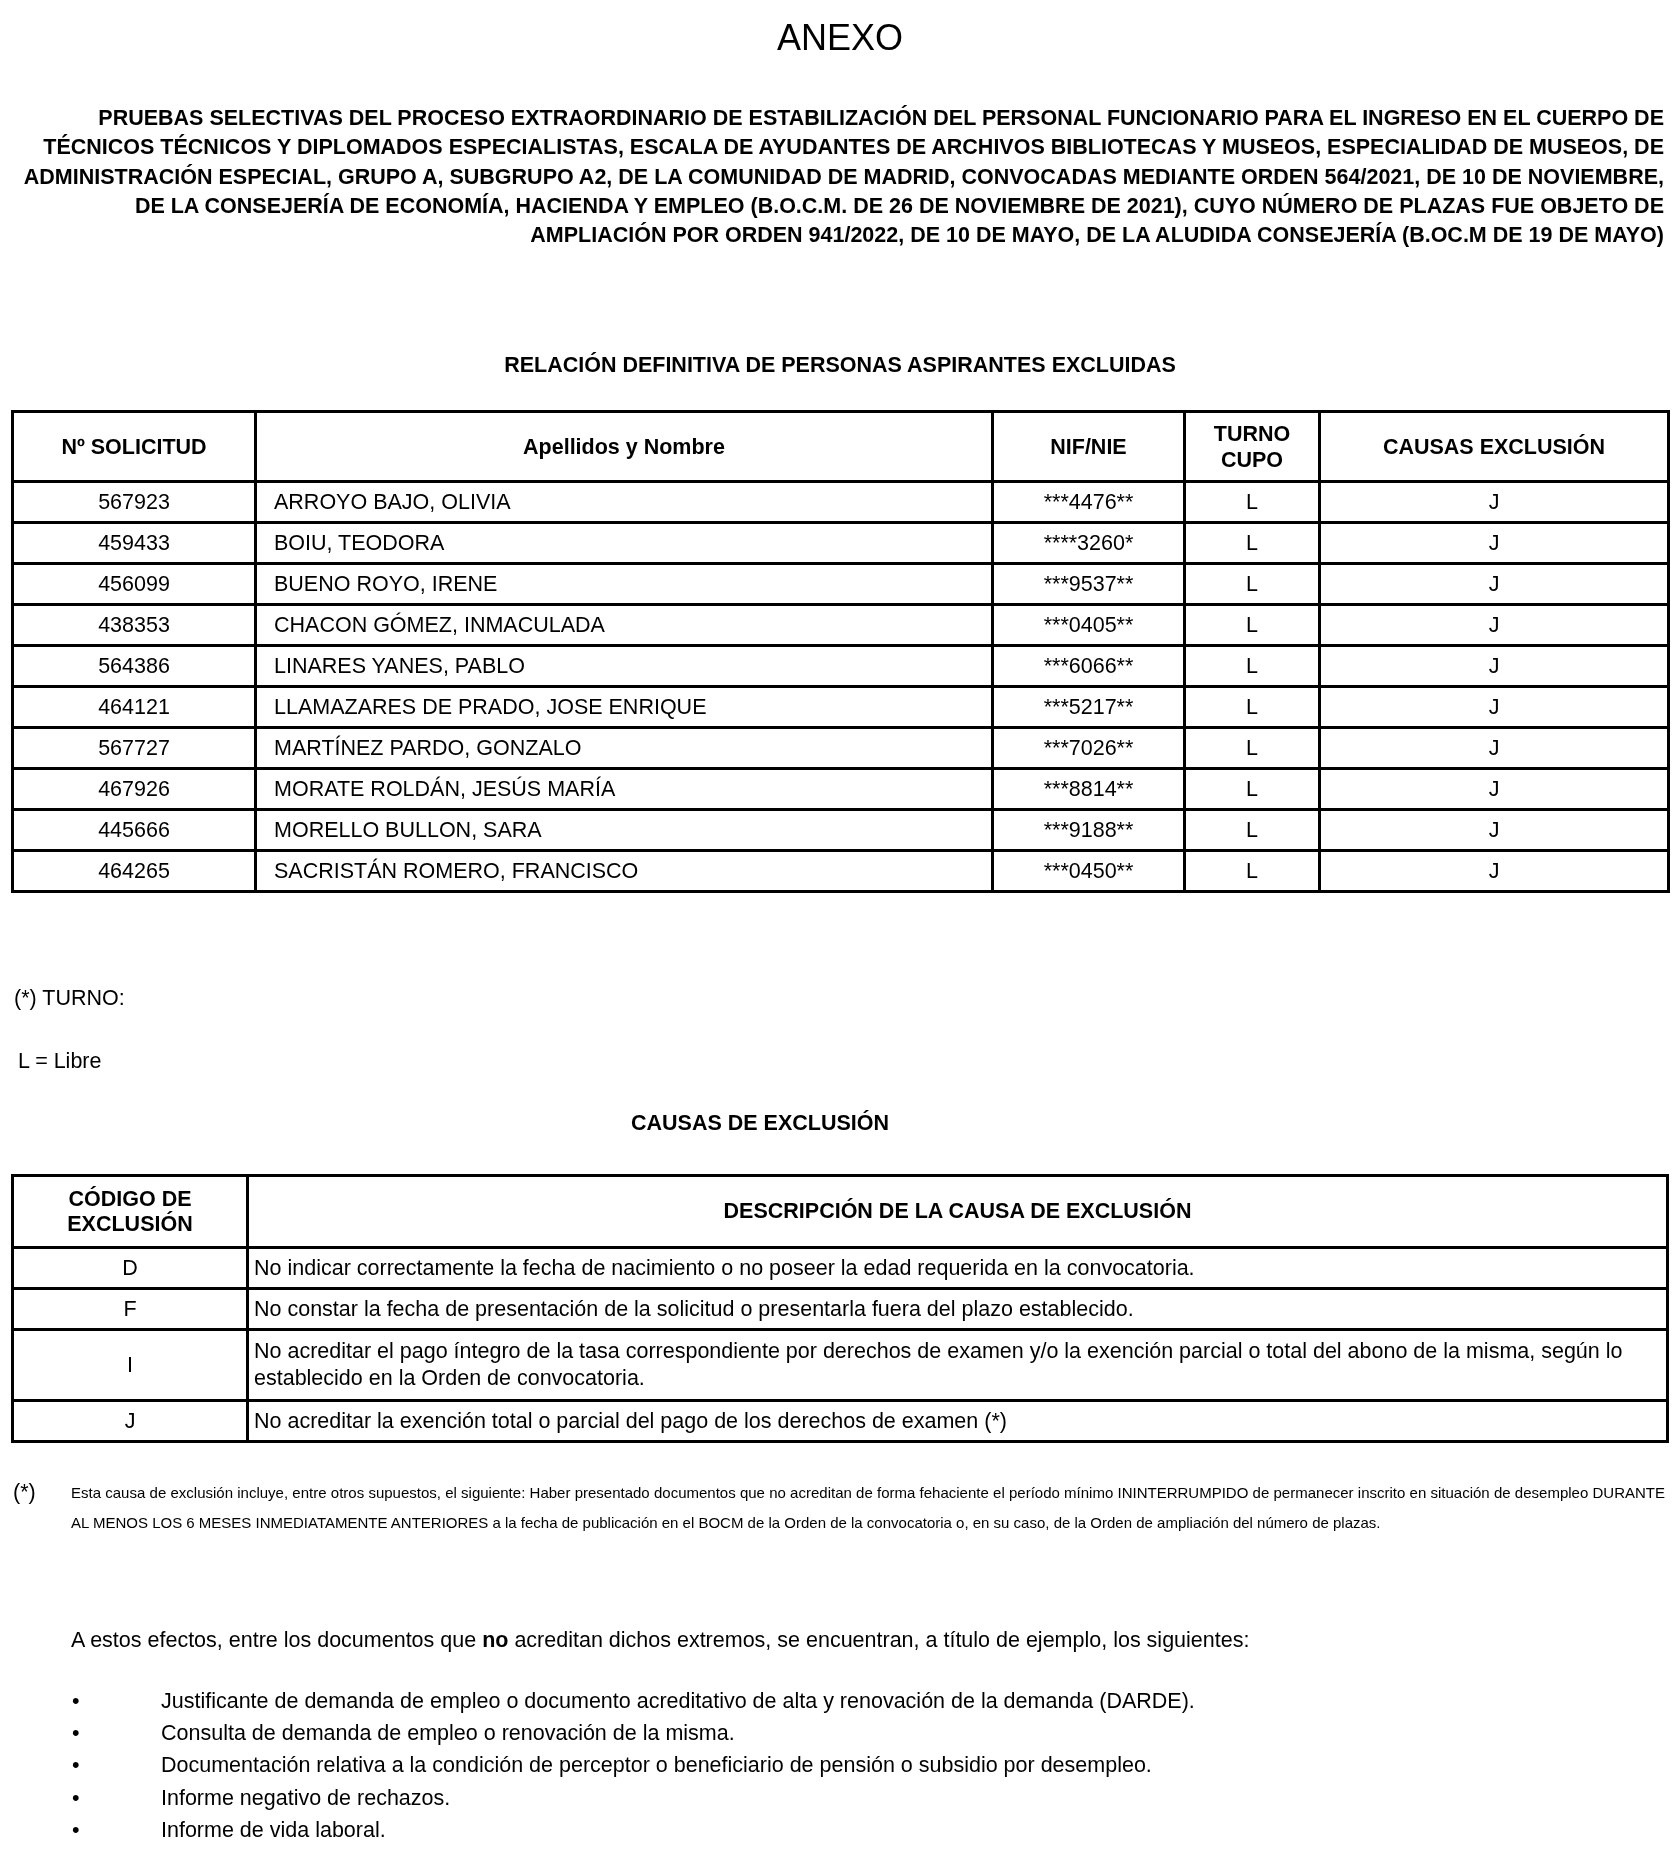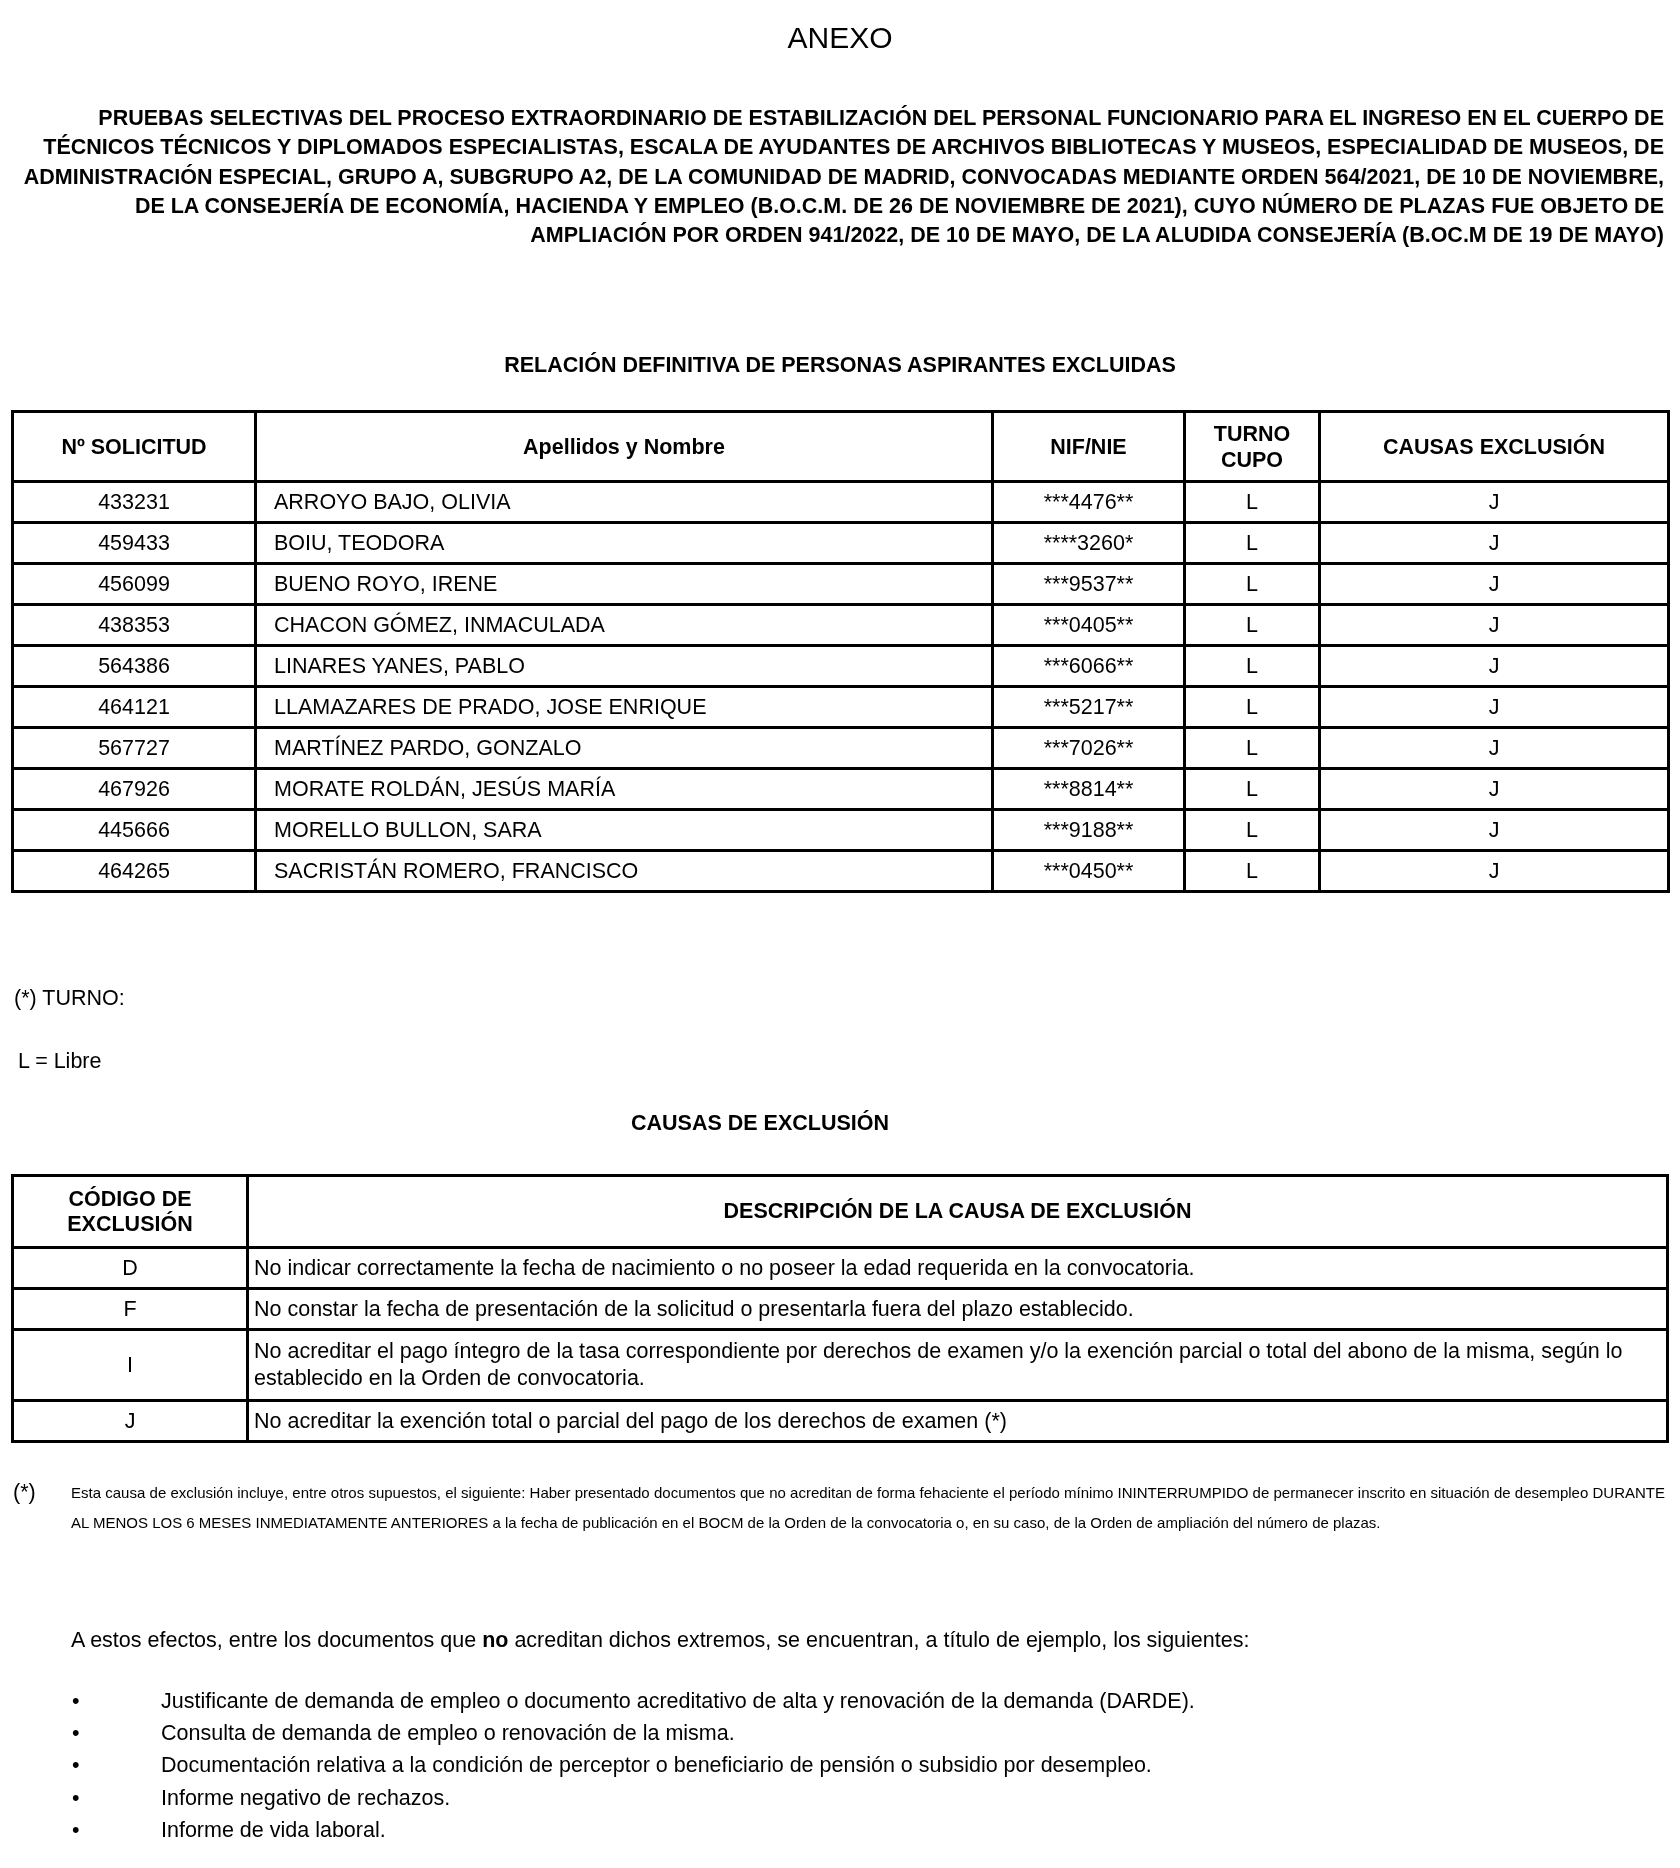--- a/index.html
+++ b/index.html
@@ -3,21 +3,21 @@
 <meta charset="utf-8">
 <style>
   html, body { margin: 0; padding: 0; background: #ffffff; }
   body {
     width: 1680px; height: 1868px; position: relative; overflow: hidden;
     font-family: "Liberation Sans", sans-serif; color: #000000;
   }
   .abs { position: absolute; }
   #anexo {
     left: 0; width: 1680px; top: 18px; text-align: center;
-    font-size: 30px; line-height: 40px; font-weight: normal;
+    font-size: 36px; line-height: 40px; font-weight: normal;
   }
   #doc-title {
     left: 18px; width: 1646px; top: 104px; text-align: right;
     font-size: 21.5px; line-height: 29.3px; font-weight: bold;
   }
   #rel-heading {
     left: 0; width: 1680px; top: 352px; text-align: center;
     font-size: 21.5px; line-height: 26px; font-weight: bold;
   }
   table.grid {
@@ -77,21 +77,21 @@
       <th>NIF/NIE</th>
       <th>
         <span>TURNO</span><br>
         <span>CUPO</span>
       </th>
       <th>CAUSAS EXCLUSIÓN</th>
     </tr>
   </thead>
   <tbody id="excluded-body">
       <tr>
-        <td class="c">433231</td>
+        <td class="c">567923</td>
         <td class="l">ARROYO BAJO, OLIVIA</td>
         <td class="c">***4476**</td>
         <td class="c">L</td>
         <td class="c">J</td>
       </tr>
       <tr>
         <td class="c">459433</td>
         <td class="l">BOIU, TEODORA</td>
         <td class="c">****3260*</td>
         <td class="c">L</td>

